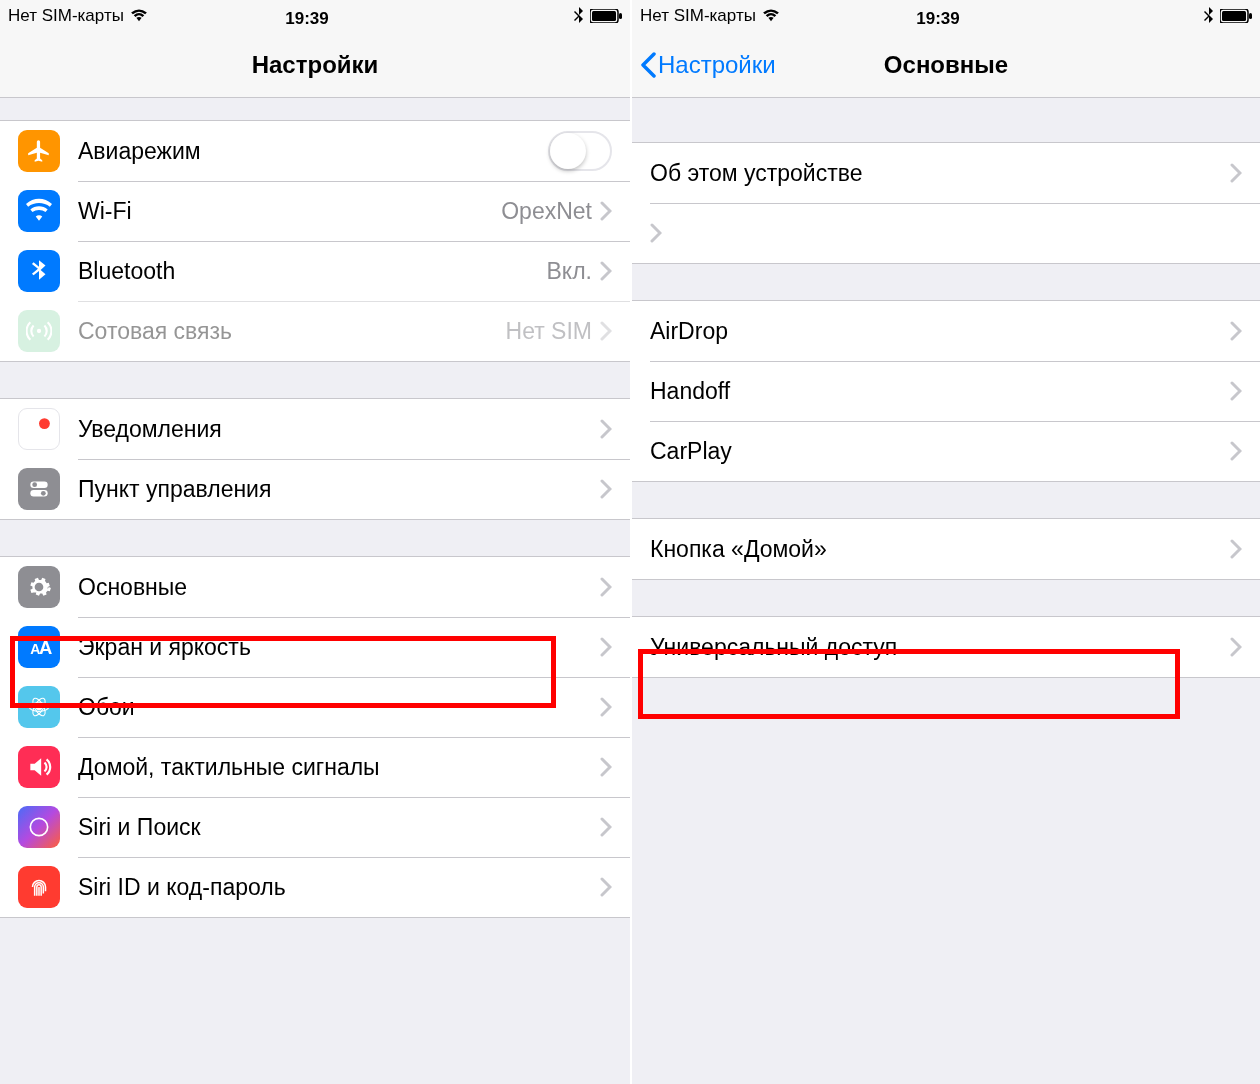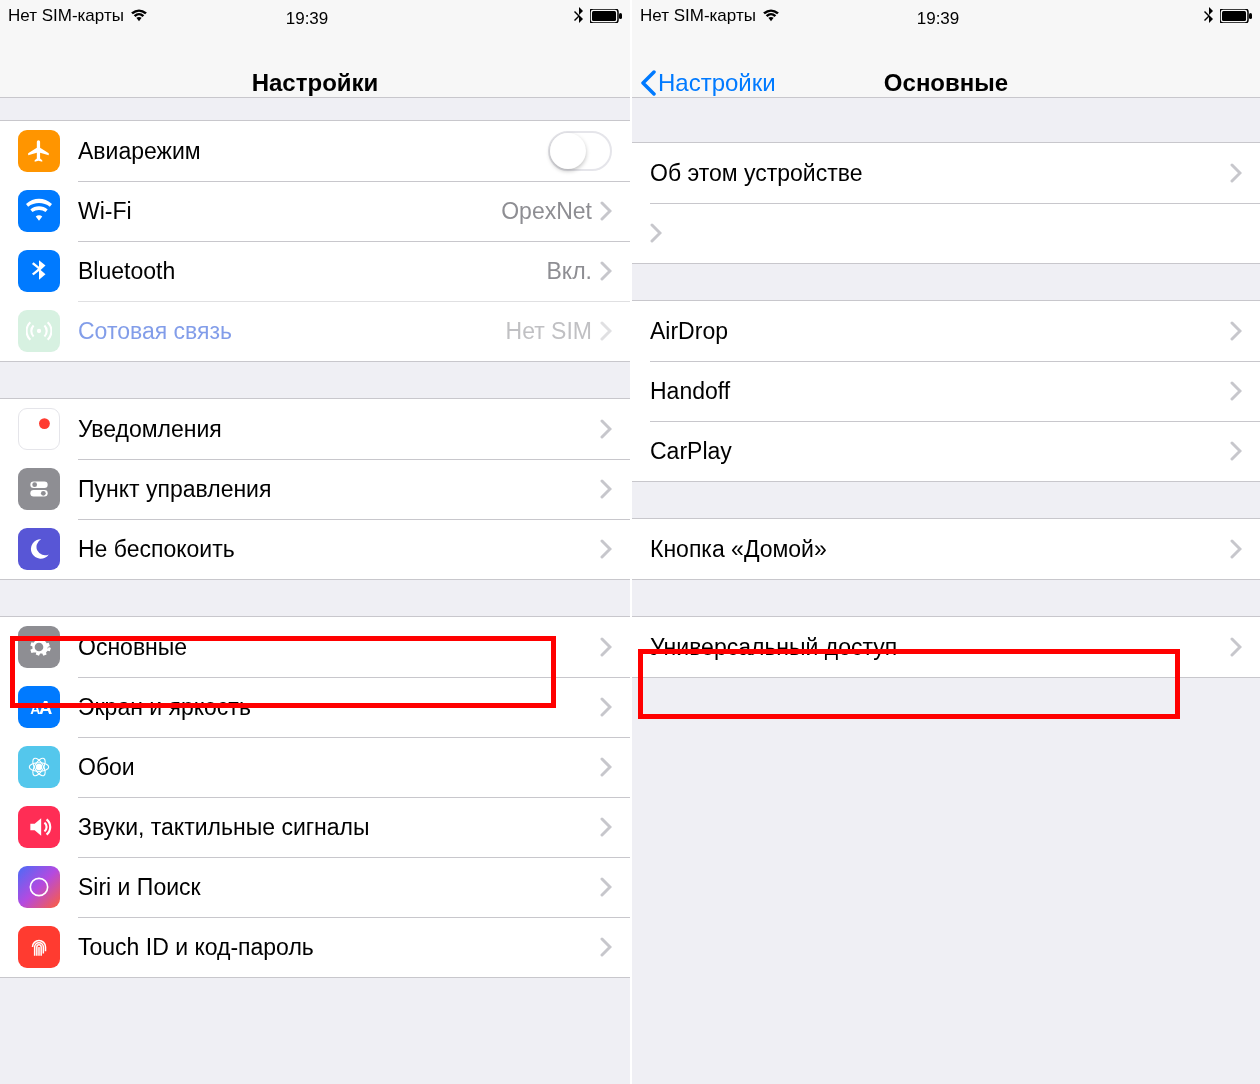--- a/index.html
+++ b/index.html
@@ -24,30 +24,30 @@
     height: 30px;
     background: #f7f7f7;
     display: flex;
     align-items: center;
     justify-content: space-between;
     padding: 16px 8px;
     font-size: 17px;
     color: #000;
   }
   .status-left, .status-right { display: flex; align-items: center; gap: 6px; }
-  .status-center { position: absolute; left: 0; right: 16px; text-align: center; font-weight: 400; pointer-events: none; margin-top: 6px;}
+  .status-center { position: absolute; left: 0; right: 16px; text-align: center; font-weight: 700; pointer-events: none; margin-top: 6px;}
   .wifi-icon, .bt-icon, .battery-icon { display: inline-flex; }
 
   
   .nav-bar {
     height: 66px;
     background: #f7f7f7;
     border-bottom: 1px solid #c8c7cc;
     display: flex;
-    align-items: flex-end;
+    align-items: center;
     justify-content: center;
     position: relative;
   }
   .nav-title {
     font-size: 24px;
     font-weight: 600;
     color: #000;
   }
   .nav-back {
     position: absolute;
@@ -232,21 +232,21 @@
           </svg>
         </div>
     </div>
     <div class="cell" style="opacity:0.55">
       <div class="app-icon bg-green">
         <svg viewBox="0 0 24 24" fill="#fff">
             <circle cx="12" cy="12" r="2"></circle>
             <path d="M7 7a7 7 0 0 0 0 10M17 7a7 7 0 0 1 0 10M4 4a11 11 0 0 0 0 16M20 4a11 11 0 0 1 0 16" stroke="#fff" stroke-width="2" fill="none"></path>
           </svg>
       </div>
-      <div class="label" style="color:#1d4ed8">Сотовая связь</div>
+      <div class="label" style="color:#404040">Сотовая связь</div>
       <div class="value">Нет SIM</div>
       <div class="chevron">
           <svg width="12" height="20" viewBox="0 0 12 20">
             <path d="M2 2l8 8-8 8" stroke="#c7c7cc" stroke-width="3" fill="none" stroke-linecap="round"></path>
           </svg>
         </div>
     </div>
   </div>
 
   <div class="spacer"></div>
@@ -269,33 +269,20 @@
     <div class="cell">
       <div class="app-icon bg-gray">
         <svg viewBox="0 0 24 24" fill="#fff">
             <rect x="4" y="5" width="16" height="6" rx="3"></rect>
             <rect x="4" y="13" width="16" height="6" rx="3"></rect>
             <circle cx="8" cy="8" r="2.2" fill="#8e8e93"></circle>
             <circle cx="16" cy="16" r="2.2" fill="#8e8e93"></circle>
           </svg>
       </div>
       <div class="label">Пункт управления</div>
-      <div class="chevron">
-          <svg width="12" height="20" viewBox="0 0 12 20">
-            <path d="M2 2l8 8-8 8" stroke="#c7c7cc" stroke-width="3" fill="none" stroke-linecap="round"></path>
-          </svg>
-        </div>
-    </div>
-    <div class="cell">
-      <div class="app-icon bg-purple">
-        <svg viewBox="0 0 24 24" fill="#fff">
-            <path d="M14 3a9 9 0 1 0 7 14 7 7 0 0 1-7-14z"></path>
-          </svg>
-      </div>
-      <div class="label">Не беспокоить</div>
       <div class="chevron">
           <svg width="12" height="20" viewBox="0 0 12 20">
             <path d="M2 2l8 8-8 8" stroke="#c7c7cc" stroke-width="3" fill="none" stroke-linecap="round"></path>
           </svg>
         </div>
     </div>
   </div>
 
   <div class="spacer"></div>
 
@@ -345,21 +332,21 @@
           </svg>
         </div>
     </div>
     <div class="cell">
       <div class="app-icon bg-redsound">
         <svg viewBox="0 0 24 24" fill="#fff">
             <path d="M4 9v6h4l6 5V4l-6 5H4z"></path>
             <path d="M17 8a5 5 0 0 1 0 8M19 5a9 9 0 0 1 0 14" stroke="#fff" stroke-width="2" fill="none"></path>
           </svg>
       </div>
-      <div class="label">Звуки, тактильные сигналы</div>
+      <div class="label">Домой, тактильные сигналы</div>
       <div class="chevron">
           <svg width="12" height="20" viewBox="0 0 12 20">
             <path d="M2 2l8 8-8 8" stroke="#c7c7cc" stroke-width="3" fill="none" stroke-linecap="round"></path>
           </svg>
         </div>
     </div>
     <div class="cell">
       <div class="app-icon bg-siri">
         <svg viewBox="0 0 24 24" fill="none" stroke="#fff" stroke-width="1.5">
             <circle cx="12" cy="12" r="8"></circle>
@@ -371,21 +358,21 @@
             <path d="M2 2l8 8-8 8" stroke="#c7c7cc" stroke-width="3" fill="none" stroke-linecap="round"></path>
           </svg>
         </div>
     </div>
     <div class="cell">
       <div class="app-icon bg-touch">
         <svg viewBox="0 0 24 24" fill="none" stroke="#fff" stroke-width="1.4">
             <path d="M6 12a6 6 0 0 1 12 0v4M8 20v-8a4 4 0 0 1 8 0v6M10 20v-8a2 2 0 0 1 4 0v8M12 20v-8"></path>
           </svg>
       </div>
-      <div class="label">Touch ID и код-пароль</div>
+      <div class="label">Siri ID и код-пароль</div>
       <div class="chevron">
           <svg width="12" height="20" viewBox="0 0 12 20">
             <path d="M2 2l8 8-8 8" stroke="#c7c7cc" stroke-width="3" fill="none" stroke-linecap="round"></path>
           </svg>
         </div>
     </div>
   </div>
 
   <div class="highlight" style="left:10px; top:636px; width:546px; height:72px;"></div>
 </div>

